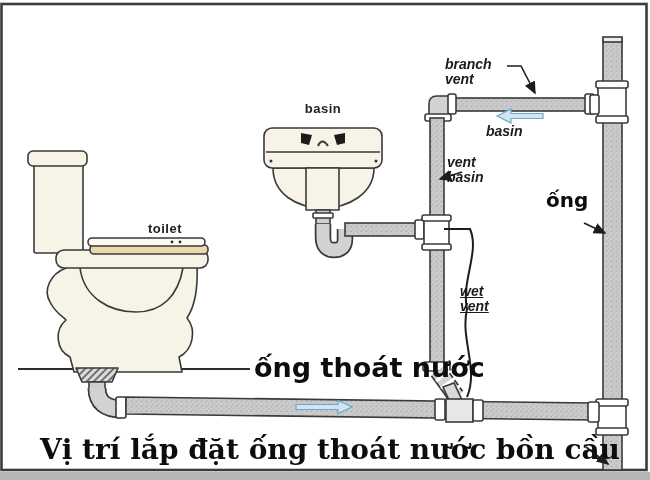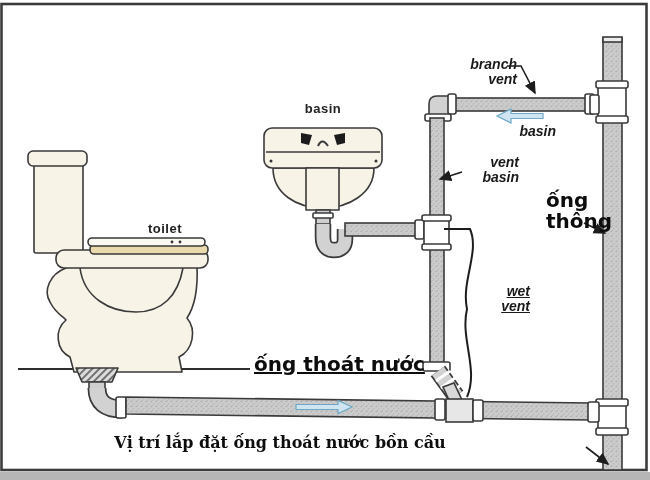--- a/index.html
+++ b/index.html
@@ -4,28 +4,28 @@
 <style>
   html,body{margin:0;padding:0;background:#fff;}
   .stage{
     position:relative;width:650px;height:480px;overflow:hidden;
     background:#ffffff;
     font-family:"Liberation Sans","DejaVu Sans",sans-serif;
   }
   .stage svg{position:absolute;left:0;top:0;}
   .lbl{position:absolute;color:#111;white-space:nowrap;}
   .lbl-fixture{font-size:13px;font-weight:700;letter-spacing:.5px;color:#222;}
-  .lbl-eng{font-size:14px;font-weight:700;font-style:italic;color:#1a1a1a;line-height:15px;text-align:right;}
+  .lbl-eng{font-size:14px;font-weight:700;font-style:italic;color:#1a1a1a;line-height:15px;text-align:left;}
   .lbl-vi{font-family:"DejaVu Sans",sans-serif;font-weight:700;color:#0d0d0d;}
   .lbl-vent-vi{font-size:20px;line-height:21px;text-align:left;margin-left:22px;}
-  .lbl-drain-vi{font-size:20px;text-decoration:underline;}
+  .lbl-drain-vi{font-size:27px;}
   .caption{
     position:absolute;left:40px;top:433px;width:480px;text-align:center;
     font-family:"DejaVu Serif","Liberation Serif",serif;
-    font-size:16px;font-weight:700;color:#0d0d0d;white-space:nowrap;
+    font-size:28px;font-weight:700;color:#0d0d0d;white-space:nowrap;
   }
 </style>
 </head>
 <body>
 
 <div class="stage">
 
 <svg width="650" height="480" viewBox="0 0 650 480">
   <defs>
     <pattern id="stip" patternUnits="userSpaceOnUse" width="5" height="5">
@@ -160,19 +160,18 @@
     <div>basin</div>
   </div>
 
   <div class="lbl lbl-eng" style="left:460px;top:284px;width:70px;text-decoration:underline;">
     <div>wet</div>
     <div>vent</div>
   </div>
 
   <div class="lbl lbl-vi lbl-vent-vi" style="left:524px;top:190px;">
     <div>ống</div>
-    <div>thông</div>
   </div>
 
   <div class="lbl lbl-vi lbl-drain-vi" style="left:254px;top:352px;">ống thoát nước</div>
 
   <div class="caption">Vị trí lắp đặt ống thoát nước bồn cầu</div>
 </div>
 
 </body></html>

